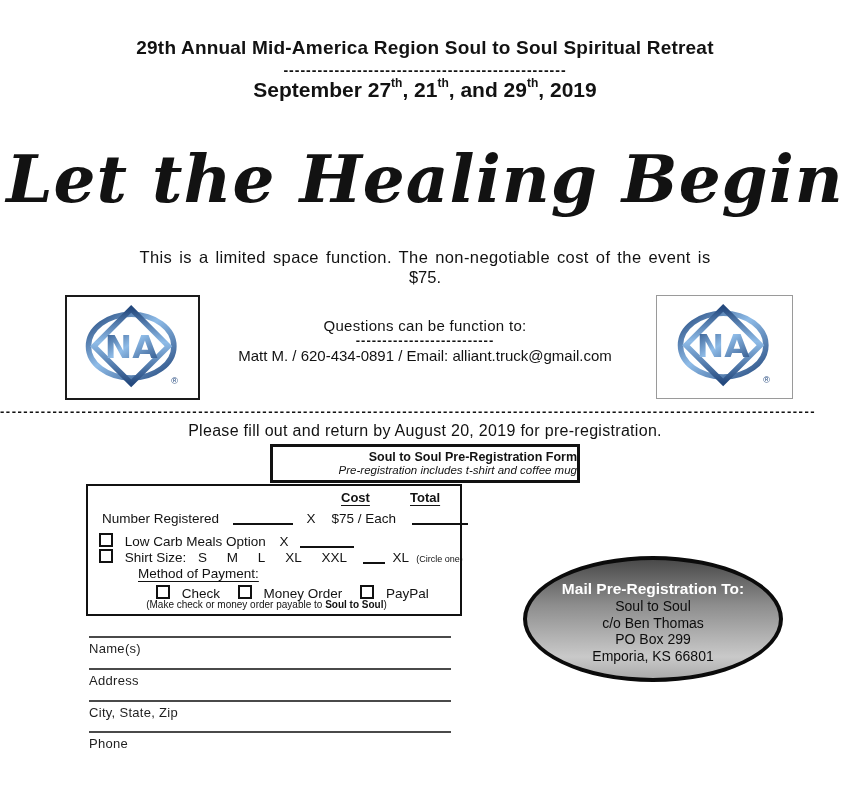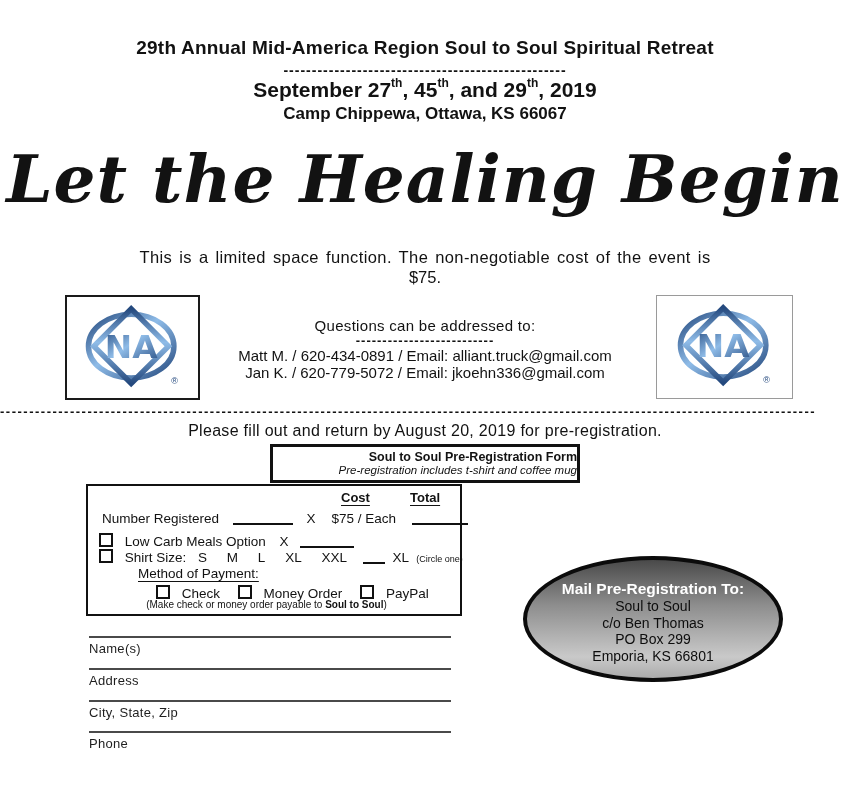--- a/index.html
+++ b/index.html
@@ -51,22 +51,21 @@
   .field-line{left:89px;width:362px;border-top:2px solid #4a4a4a;height:0;}
   .field-label{left:89px;font-size:13px;letter-spacing:.3px;color:#1e1e1e;}
 </style>
 </head>
 <body>
 
 <div class="page">
 
   <div class="abs ctr title">29th Annual Mid-America Region Soul to Soul Spiritual Retreat</div>
   <div class="abs ctr title-dashes">--------------------------------------------------</div>
-  <div class="abs ctr date-line"><span>September 27</span><sup>th</sup><span>, 45</span><sup>th</sup><span>, and 29</span><sup>th</sup><span>, 2019</span></div>
-  <div class="abs ctr location">Camp Chippewa, Ottawa, KS 66067</div>
+  <div class="abs ctr date-line"><span>September 27</span><sup>th</sup><span>, 21</span><sup>th</sup><span>, and 29</span><sup>th</sup><span>, 2019</span></div>
 
   <div class="abs ctr tagline">Let the Healing Begin</div>
 
   <div class="abs ctr intro1">This is a limited space function. The non-negotiable cost of the event is</div>
   <div class="abs ctr intro2">$75.</div>
 
   <div class="abs logo-box logo-left">
     <svg width="120" height="92" viewBox="0 0 132 100">
       <defs>
         <linearGradient id="nag" x1="0" y1="0" x2="1" y2="1">
@@ -84,24 +83,23 @@
 
   <div class="abs logo-box logo-right">
     <svg width="120" height="92" viewBox="0 0 132 100">
       <ellipse cx="64" cy="48" rx="47" ry="35" fill="none" stroke="url(#nag)" stroke-width="6"></ellipse>
       <rect x="35" y="19" width="58" height="58" transform="rotate(45 64 48)" fill="none" stroke="url(#nag)" stroke-width="6"></rect>
       <text x="64" y="61" text-anchor="middle" font-family="DejaVu Sans, sans-serif" font-size="36" font-weight="bold" fill="url(#nag)">NA</text>
       <text x="108" y="90" font-size="10" fill="#24497e">®</text>
     </svg>
   </div>
 
-  <div class="abs ctr contact-heading">Questions can be addressed to:</div>
+  <div class="abs ctr contact-heading">Questions can be function to:</div>
   <div class="abs ctr contact-dashes">--------------------------</div>
   <div class="abs ctr contact-line1">Matt M. / 620-434-0891 / Email: alliant.truck@gmail.com</div>
-  <div class="abs ctr contact-line2">Jan K. / 620-779-5072 / Email: jkoehn336@gmail.com</div>
 
   <div class="abs page-divider">--------------------------------------------------------------------------------------------------------------------------------------------</div>
 
   <div class="abs ctr return-note">Please fill out and return by August 20, 2019 for pre-registration.</div>
 
   <div class="abs form-title-box">
     <div class="form-title-main">Soul to Soul Pre-Registration Form</div>
     <div class="form-title-sub">Pre-registration includes t-shirt and coffee mug</div>
   </div>
 

